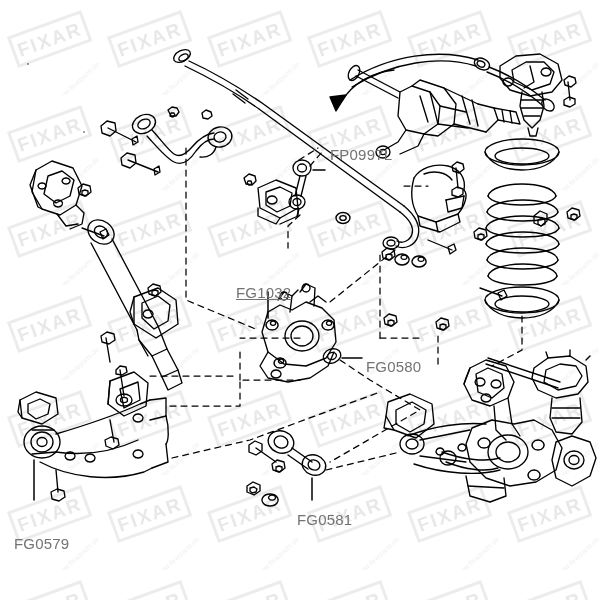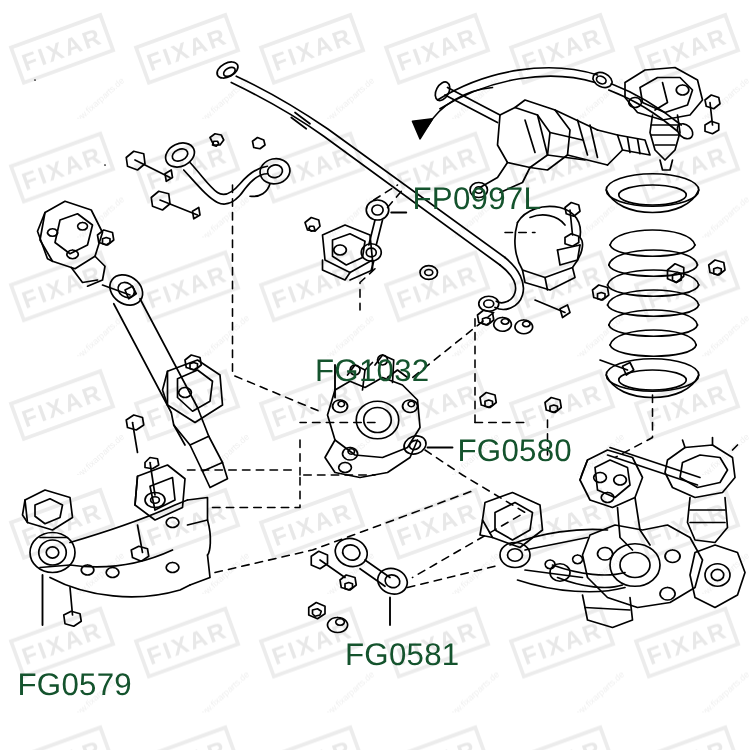--- a/index.html
+++ b/index.html
@@ -31,23 +31,23 @@
   }
   #label-layer {
     position: absolute;
     left: 0; top: 0;
     width: 600px; height: 600px;
     z-index: 3;
   }
   .part-label {
     position: absolute;
     font-family: "Liberation Sans", sans-serif;
-    font-size: 25px;
+    font-size: 15px;
     letter-spacing: 0.2px;
-    color: #14532d;
+    color: #737373;
     white-space: nowrap;
     line-height: 1;
   }
   svg { display: block; }
 </style>
 </head>
 <body>
 
 <div id="page">
 
@@ -486,19 +486,19 @@
         <path d="M34 460 L 34 500"></path>
 
         <path d="M312 478 L 312 500"></path>
       </g>
 
     </g>
   </svg>
 
   <div id="label-layer">
     <div class="part-label" style="left:330px; top:147px;">FP0997L</div>
-    <div class="part-label" style="left:252px; top:285px;">FG1032</div>
-    <div class="part-label" style="left:366px; top:349px;">FG0580</div>
+    <div class="part-label" style="left:236px; top:285px;text-decoration:underline;">FG1032</div>
+    <div class="part-label" style="left:366px; top:359px;">FG0580</div>
     <div class="part-label" style="left:14px; top:512px;margin-top:24px;">FG0579</div>
-    <div class="part-label" style="left:276px; top:512px;">FG0581</div>
+    <div class="part-label" style="left:297px; top:512px;">FG0581</div>
   </div>
 
 </div>
 
 </body></html>

